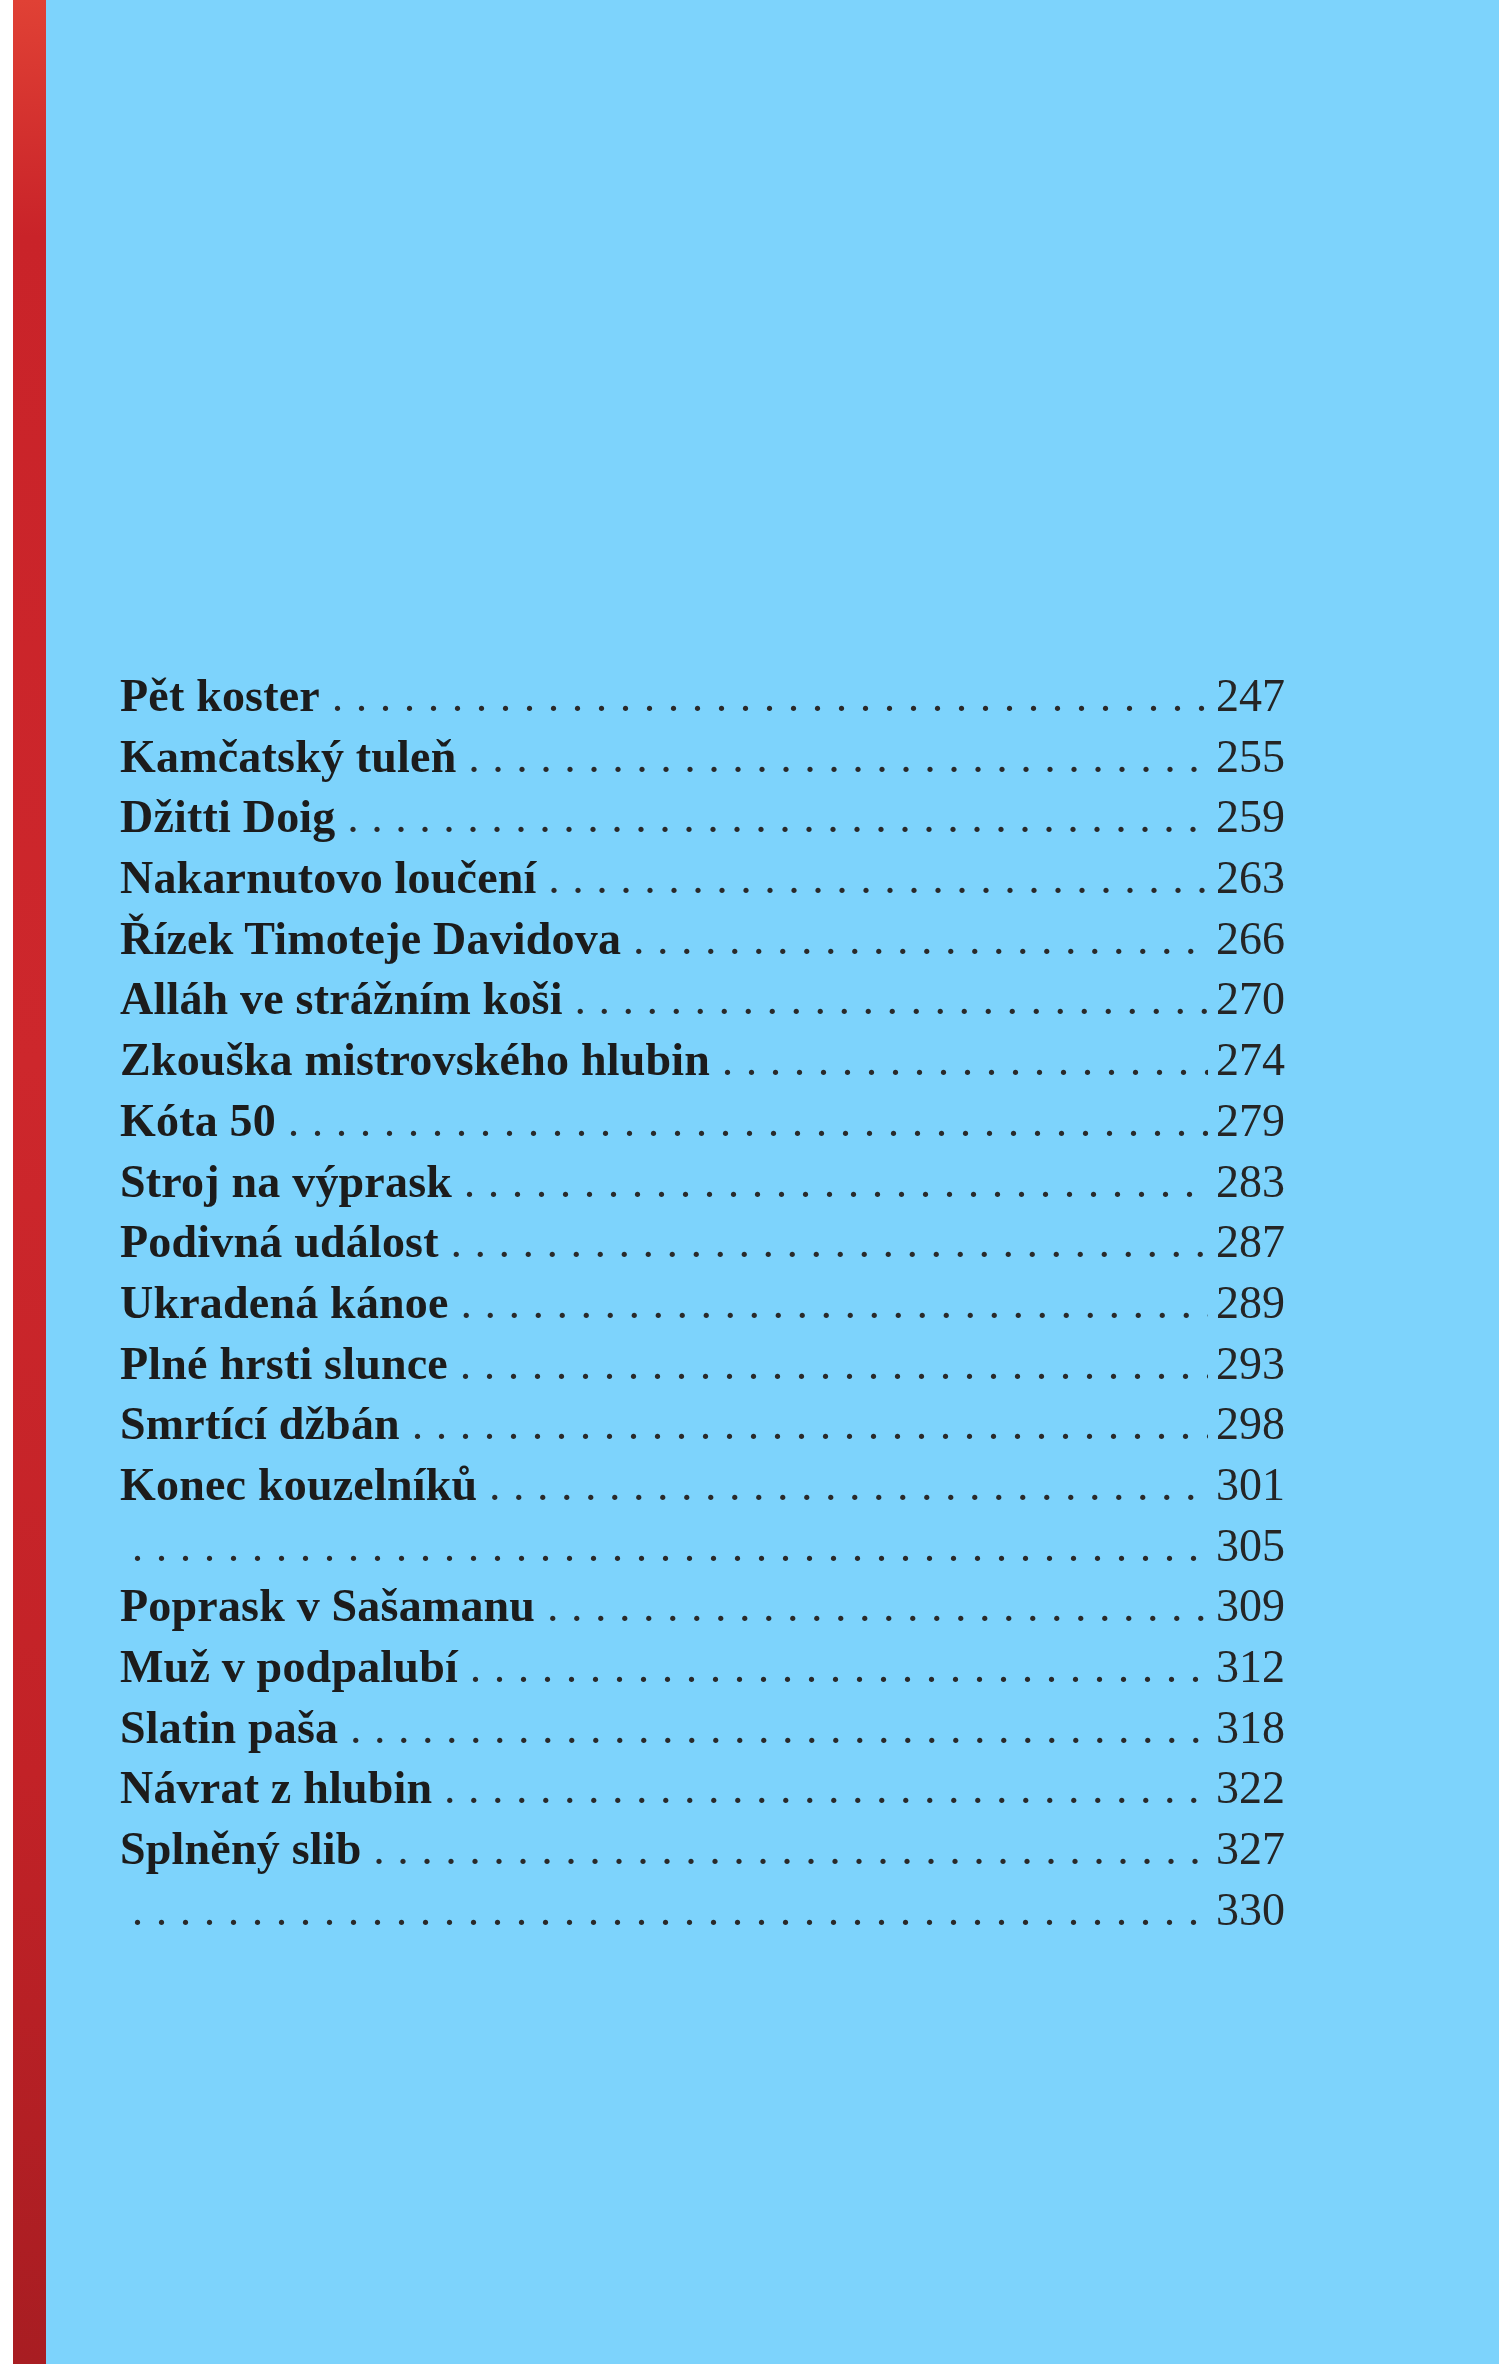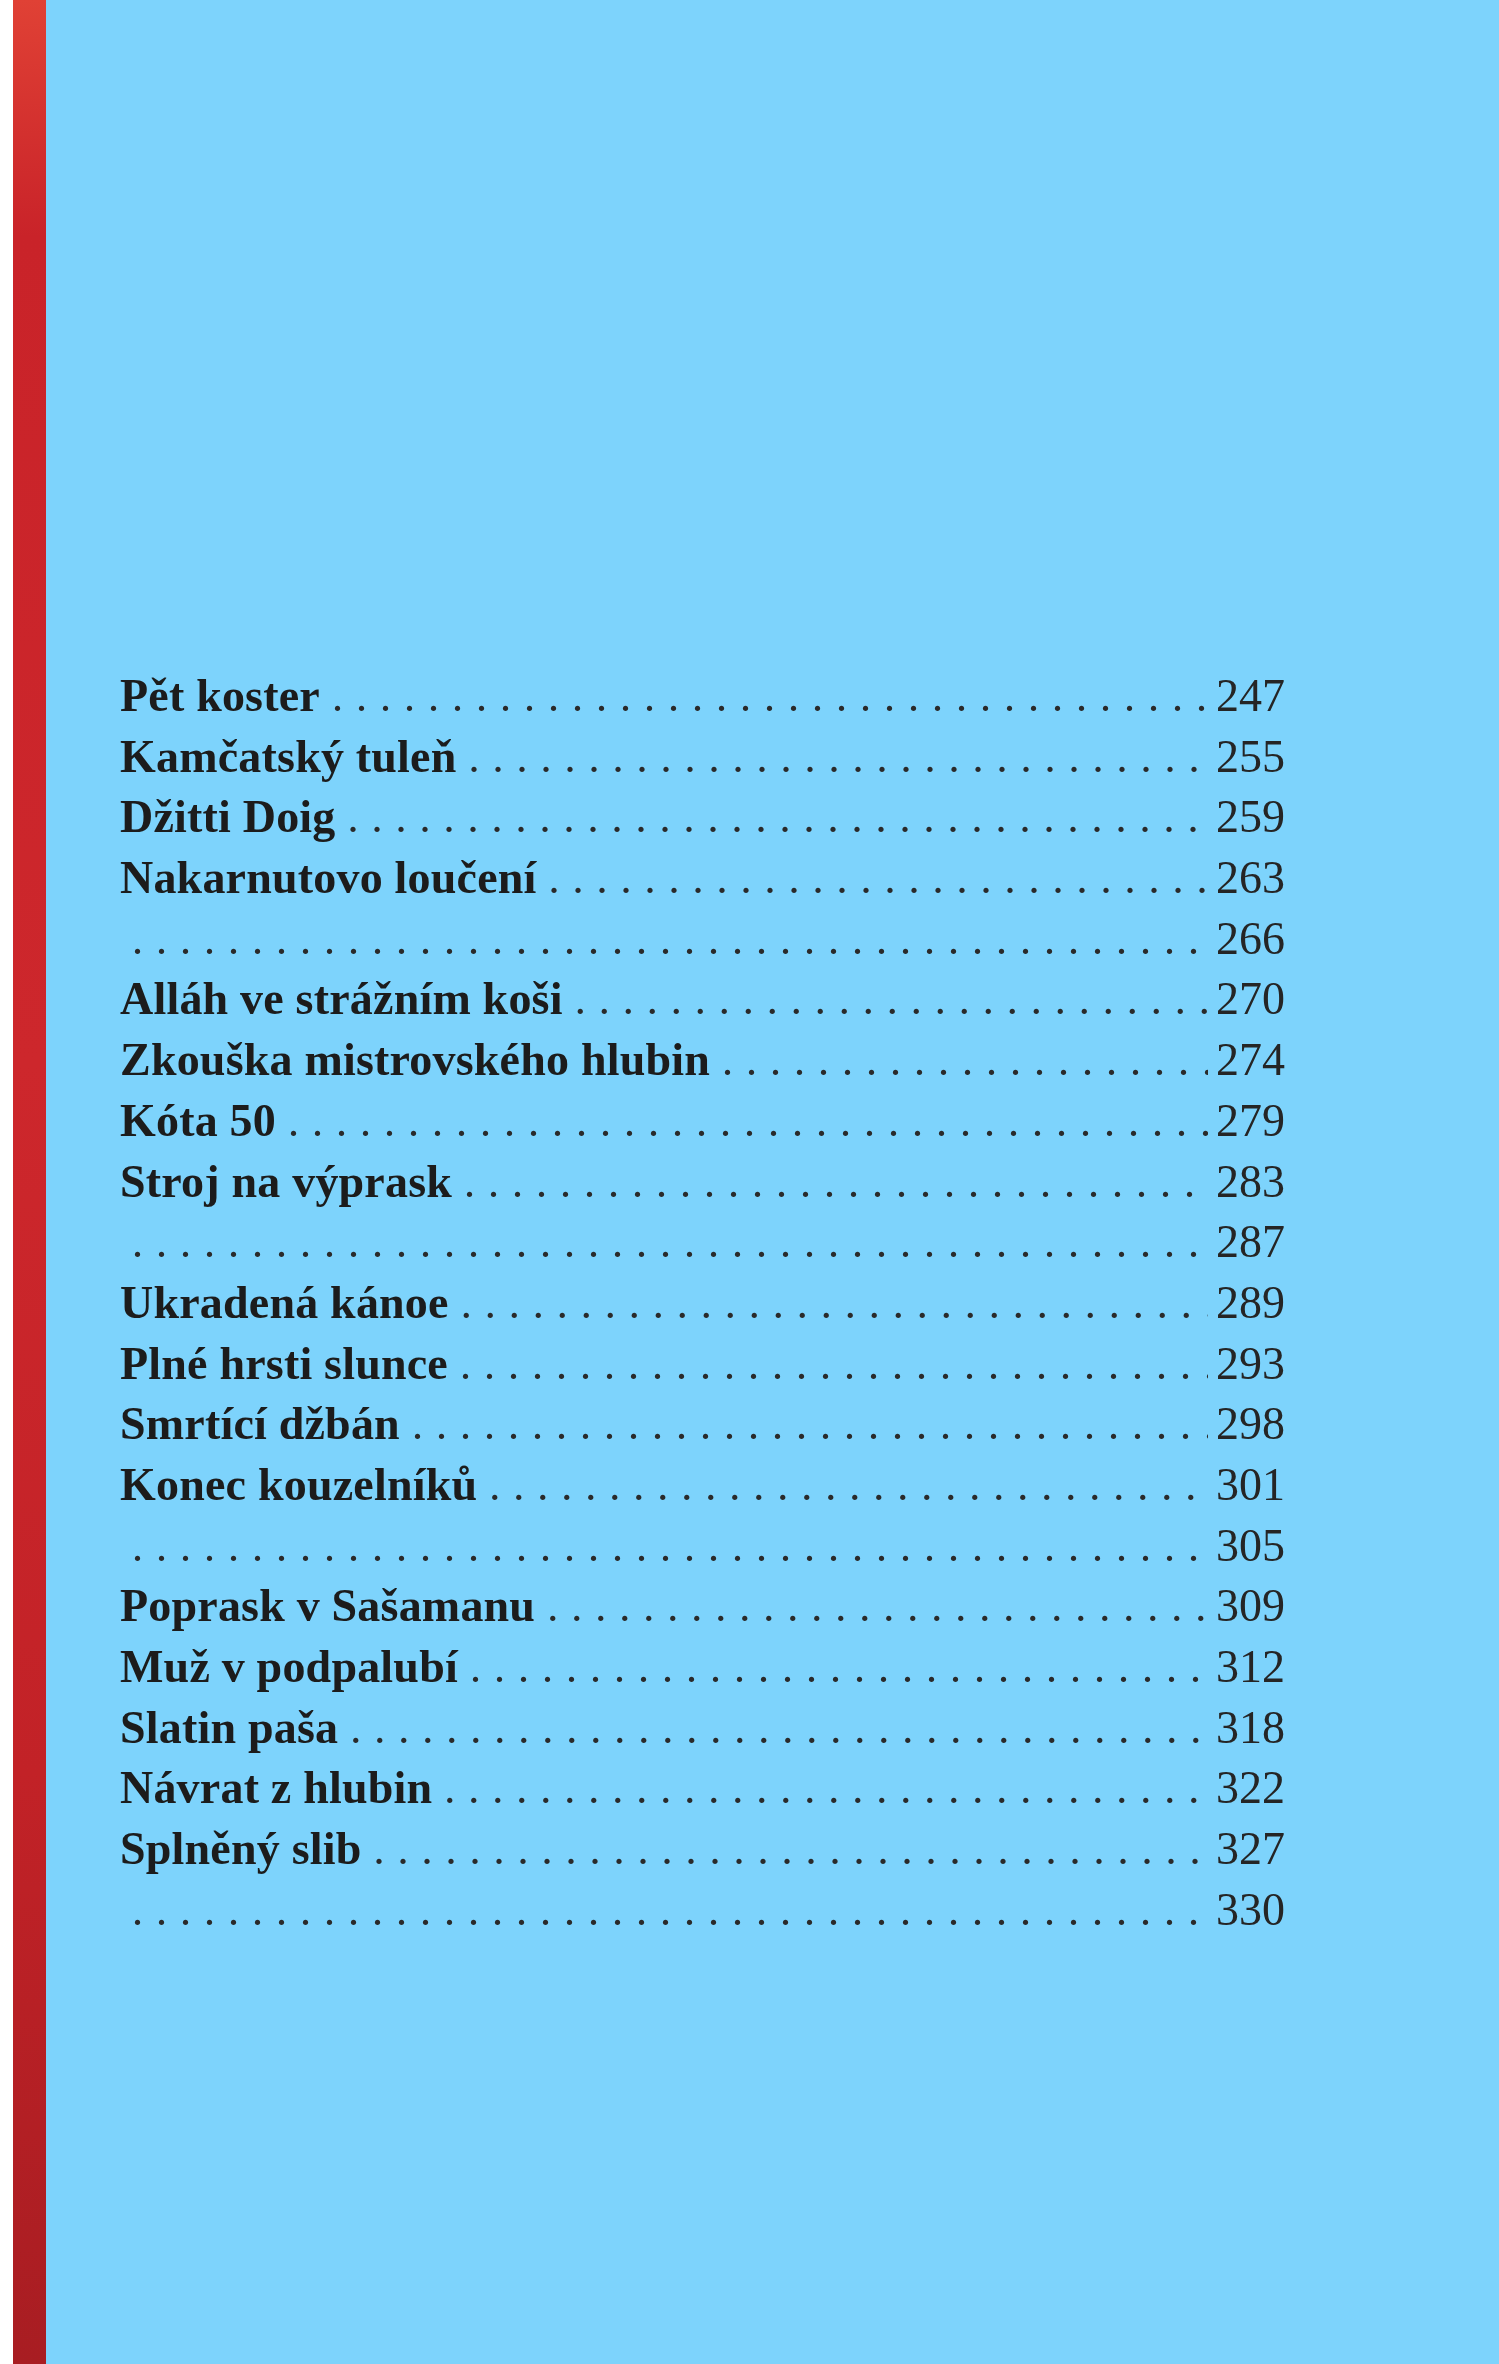--- a/index.html
+++ b/index.html
@@ -89,20 +89,21 @@
     <span class="toc-page">259</span>
   </div>
 
   <div class="toc-row">
     <span class="toc-title">Nakarnutovo loučení</span>
     <span class="toc-leader">. . . . . . . . . . . . . . . . . . . . . . . . . . . . . . . . . . . . . . . . . . . . . . . . . . . . . . . . . . . . . . . . . . . . . . </span>
     <span class="toc-page">263</span>
   </div>
 
   <div class="toc-row">
+    <span class="toc-title">Řízek Timoteje Davidova</span>
     <span class="toc-leader">. . . . . . . . . . . . . . . . . . . . . . . . . . . . . . . . . . . . . . . . . . . . . . . . . . . . . . . . . . . . . . . . . . . . . . </span>
     <span class="toc-page">266</span>
   </div>
 
   <div class="toc-row">
     <span class="toc-title">Alláh ve strážním koši</span>
     <span class="toc-leader">. . . . . . . . . . . . . . . . . . . . . . . . . . . . . . . . . . . . . . . . . . . . . . . . . . . . . . . . . . . . . . . . . . . . . . </span>
     <span class="toc-page">270</span>
   </div>
 
@@ -118,20 +119,21 @@
     <span class="toc-page">279</span>
   </div>
 
   <div class="toc-row">
     <span class="toc-title">Stroj na výprask</span>
     <span class="toc-leader">. . . . . . . . . . . . . . . . . . . . . . . . . . . . . . . . . . . . . . . . . . . . . . . . . . . . . . . . . . . . . . . . . . . . . . </span>
     <span class="toc-page">283</span>
   </div>
 
   <div class="toc-row">
+    <span class="toc-title">Podivná událost</span>
     <span class="toc-leader">. . . . . . . . . . . . . . . . . . . . . . . . . . . . . . . . . . . . . . . . . . . . . . . . . . . . . . . . . . . . . . . . . . . . . . </span>
     <span class="toc-page">287</span>
   </div>
 
   <div class="toc-row">
     <span class="toc-title">Ukradená kánoe</span>
     <span class="toc-leader">. . . . . . . . . . . . . . . . . . . . . . . . . . . . . . . . . . . . . . . . . . . . . . . . . . . . . . . . . . . . . . . . . . . . . . </span>
     <span class="toc-page">289</span>
   </div>
 

